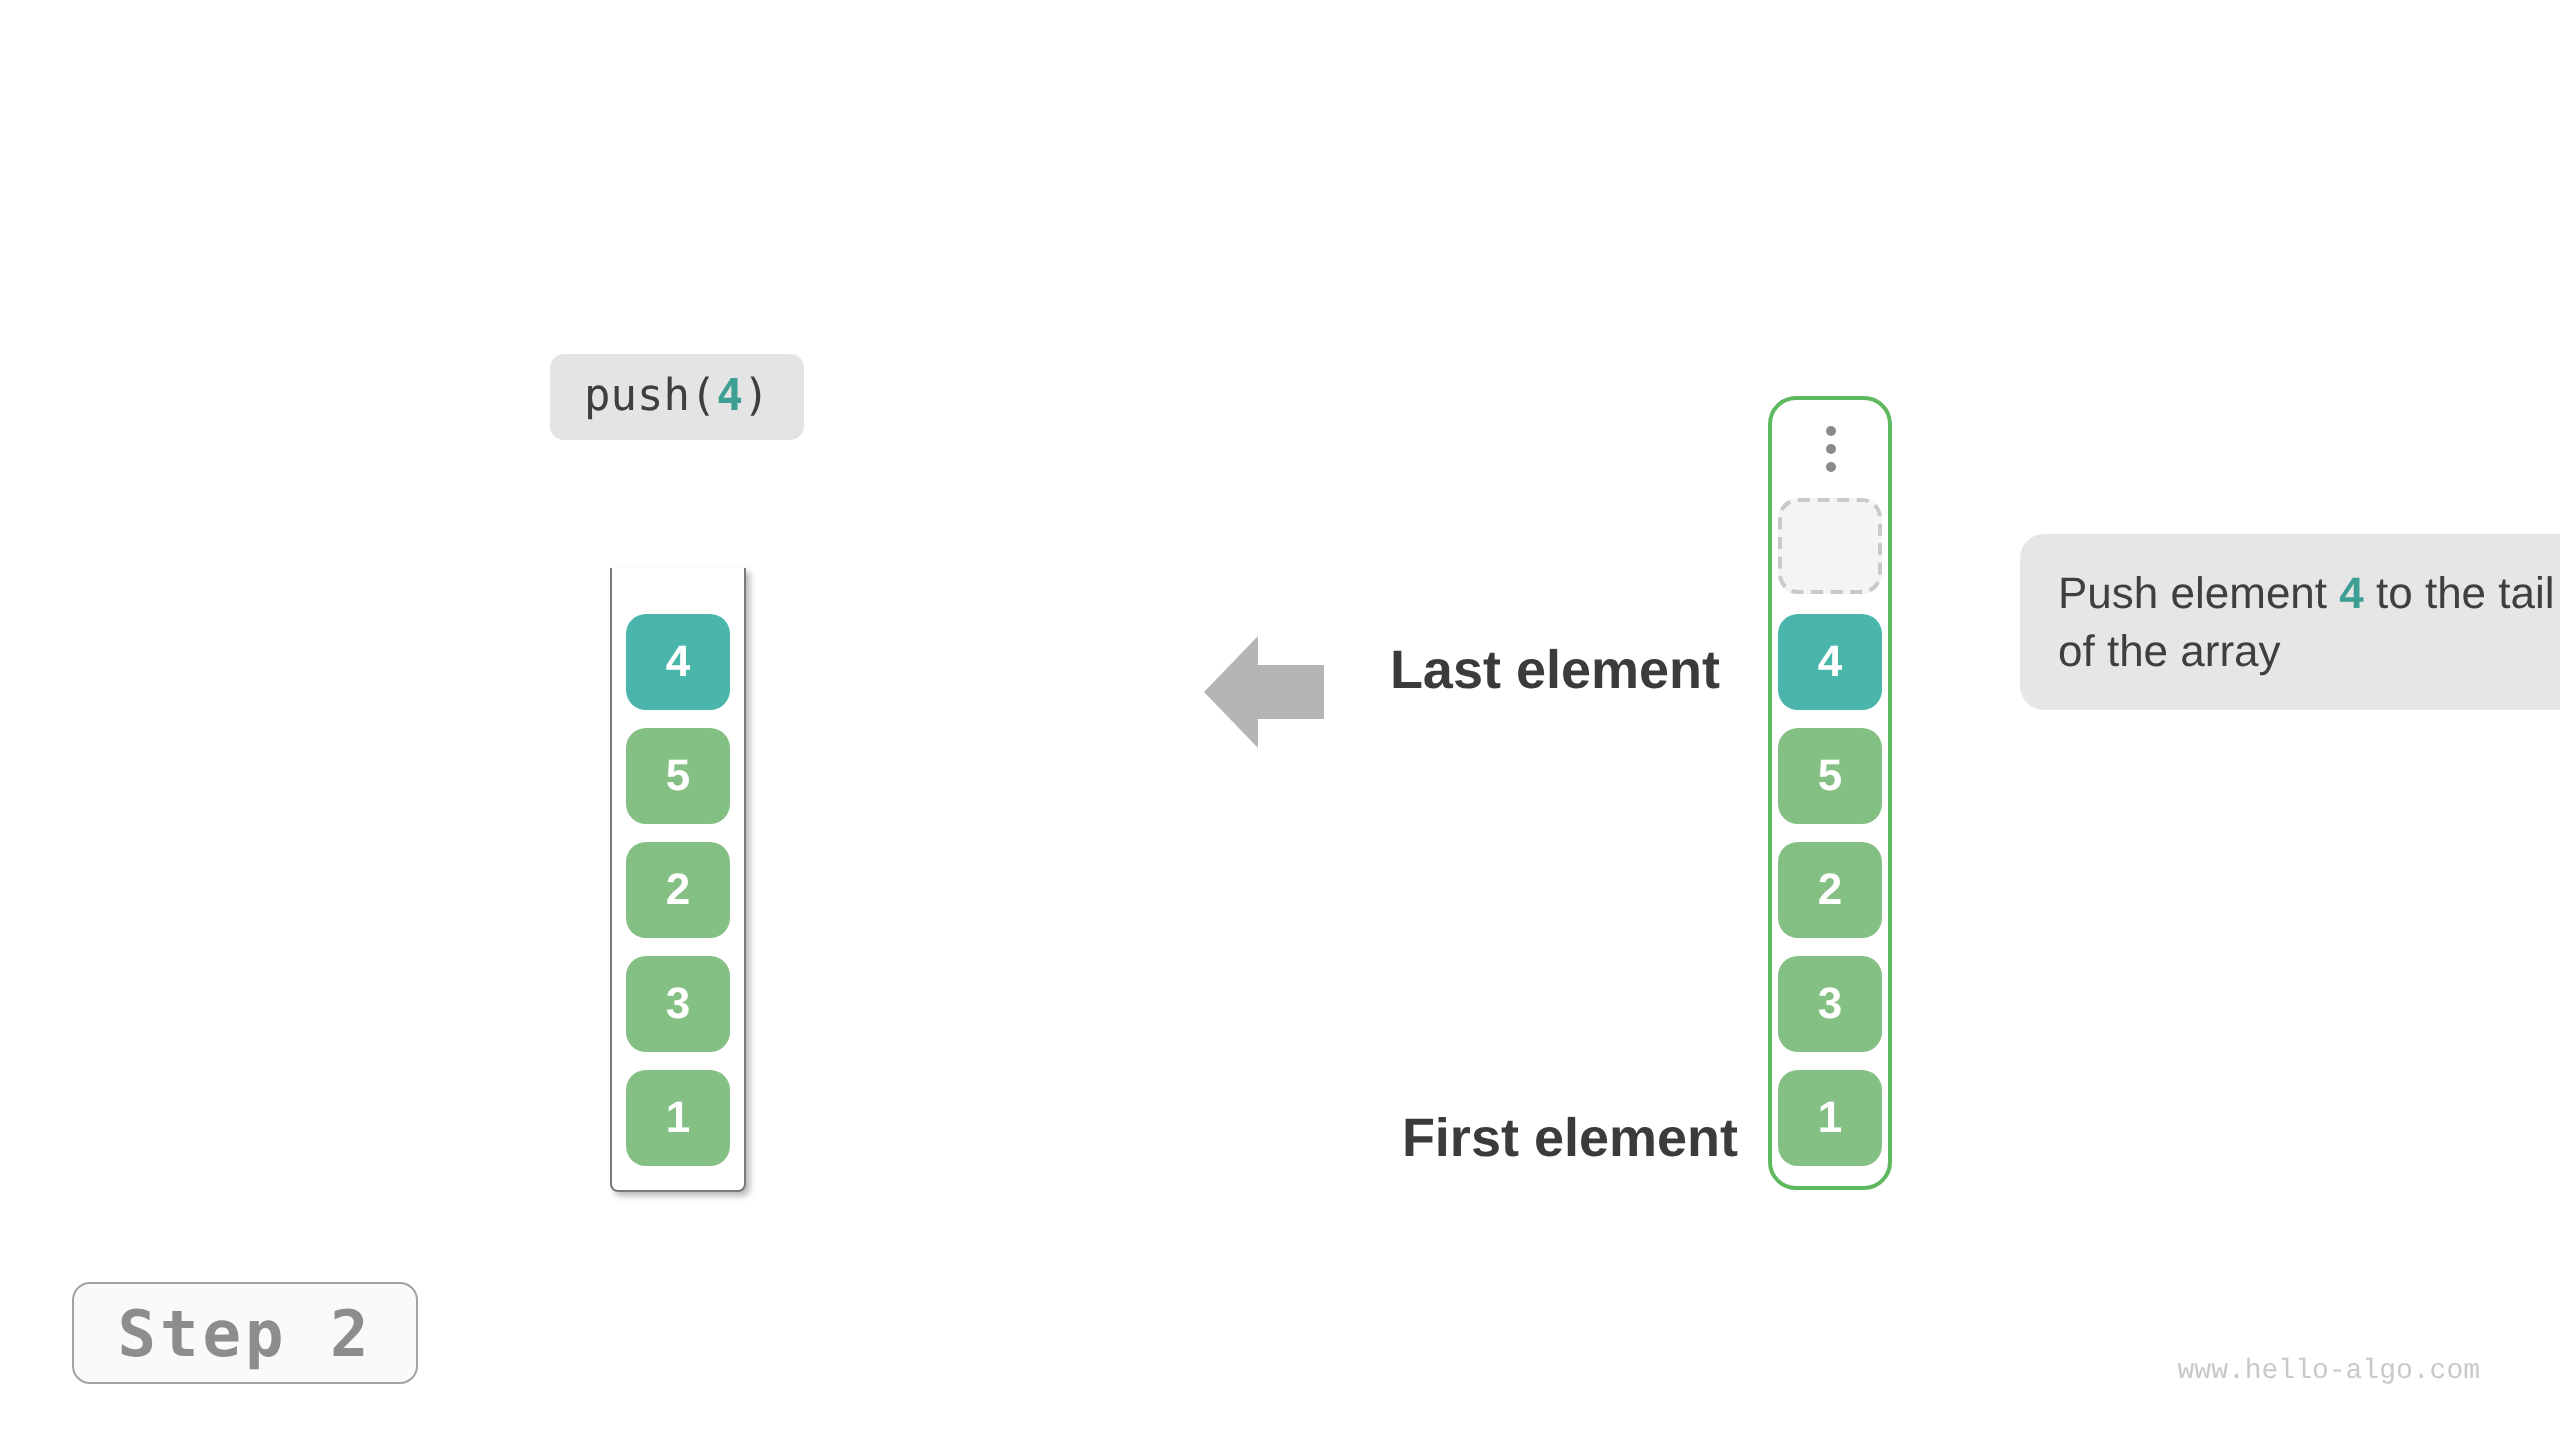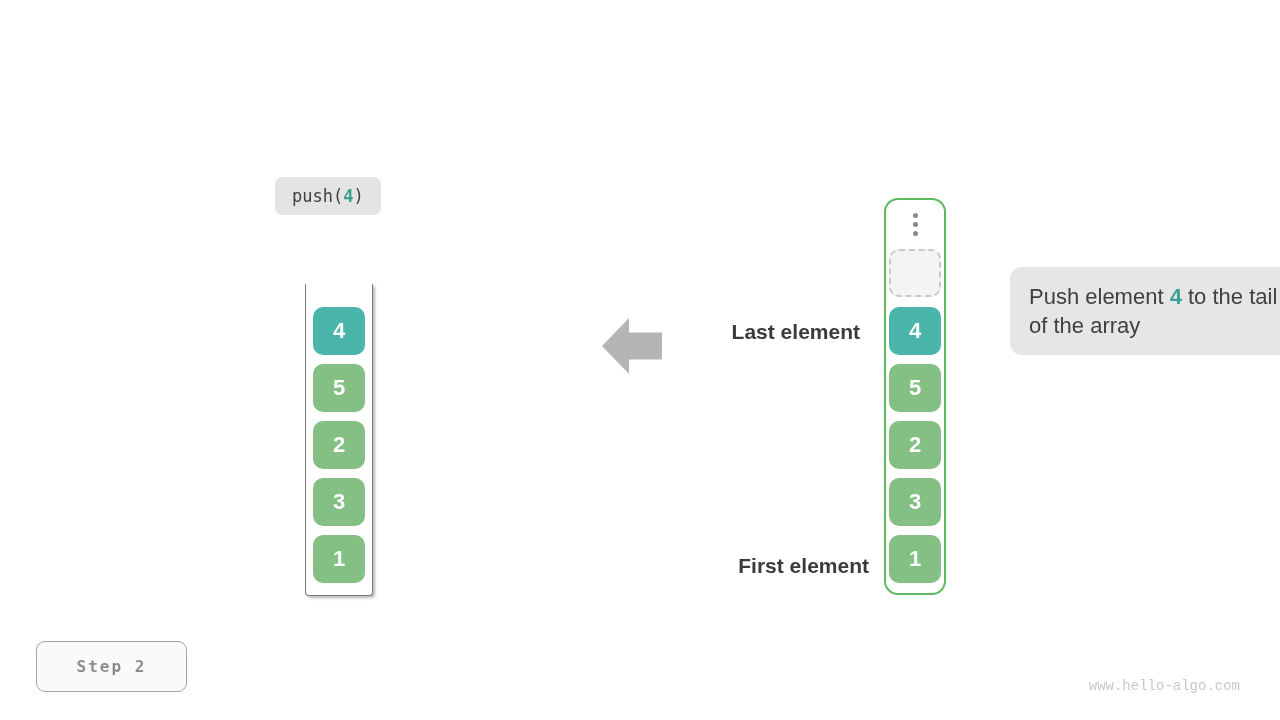--- a/index.html
+++ b/index.html
@@ -5,21 +5,21 @@
   html,body { margin:0; padding:0; background:#ffffff; }
   .canvas {
     position:relative; width:1280px; height:720px; background:#ffffff;
     font-family:"Liberation Sans", sans-serif; overflow:hidden;
   }
 
   
   .code-chip {
     position:absolute; left:275px; top:177px;
     background:#e4e4e4; border-radius:7px; padding:9px 17px;
-    font-family:"DejaVu Sans Mono", monospace; font-size:17px; color:#3f3f3f;
+    font-family:"DejaVu Sans Mono", monospace; font-size:22px; color:#3f3f3f;
   }
   .hl { color:var(--highlight-text, #3d9f94); font-weight:bold; }
 
   
   .left-stack {
     position:absolute; left:305px; top:284px; width:68px; box-sizing:border-box;
     border:1.6px solid #7a7a7a; border-top:none; border-radius:0 0 4px 4px;
     box-shadow:2px 2px 3px rgba(0,0,0,0.28);
     padding:23px 0 12px; background:#fff;
     display:flex; flex-direction:column; align-items:center; gap:9px;
@@ -47,42 +47,42 @@
   }
   .cells { display:flex; flex-direction:column; gap:9px; }
 
   
   .arrow-left {
     position:absolute; left:602px; top:318px; width:60px; height:56px;
     background:var(--arrow, #b5b5b5);
     clip-path:polygon(0 50%, 45% 0, 45% 26%, 100% 26%, 100% 74%, 45% 74%, 45% 100%);
   }
   .label-bold {
-    position:absolute; font-size:21px; font-weight:bold; color:#3b3b3b; white-space:nowrap;
+    position:absolute; font-size:27px; font-weight:bold; color:#3b3b3b; white-space:nowrap;
   }
   .label-last { top:320px; right:420px; }
   .label-first { top:554px; right:411px; }
   .caption {
     position:absolute; top:427px; left:320px; width:640px; text-align:center;
     font-size:23px; color:#9b9b9b;
   }
 
   
   .tooltip {
     position:absolute; left:1010px; top:267px; width:300px; box-sizing:border-box;
     background:#e6e6e6; border-radius:12px; padding:15px 19px;
     font-size:22px; line-height:29px; color:#3f3f3f;
   }
 
   
   .step-chip {
-    position:absolute; left:36px; top:641px; width:151px; height:51px; box-sizing:border-box;
+    position:absolute; left:36px; top:641px; width:173px; height:51px; box-sizing:border-box;
     border:1.6px solid #a3a3a3; border-radius:9px; background:#fafafa;
     display:flex; align-items:center; justify-content:center;
-    font-family:"DejaVu Sans Mono", monospace; font-size:16px; font-weight:bold;
+    font-family:"DejaVu Sans Mono", monospace; font-size:32px; font-weight:bold;
     color:#8d8d8d; letter-spacing:2px;
   }
 
   .watermark {
     position:absolute; right:40px; bottom:26px;
     font-family:Liberation Mono, monospace; font-size:14px; color:#c9c9c9;
   }
 </style>
 </head>
 <body style="--teal: #4ab5ab; --green: #84c084; --array-border: #5eb95e; --highlight-text: #3d9f94; --arrow: #b5b5b5;">

